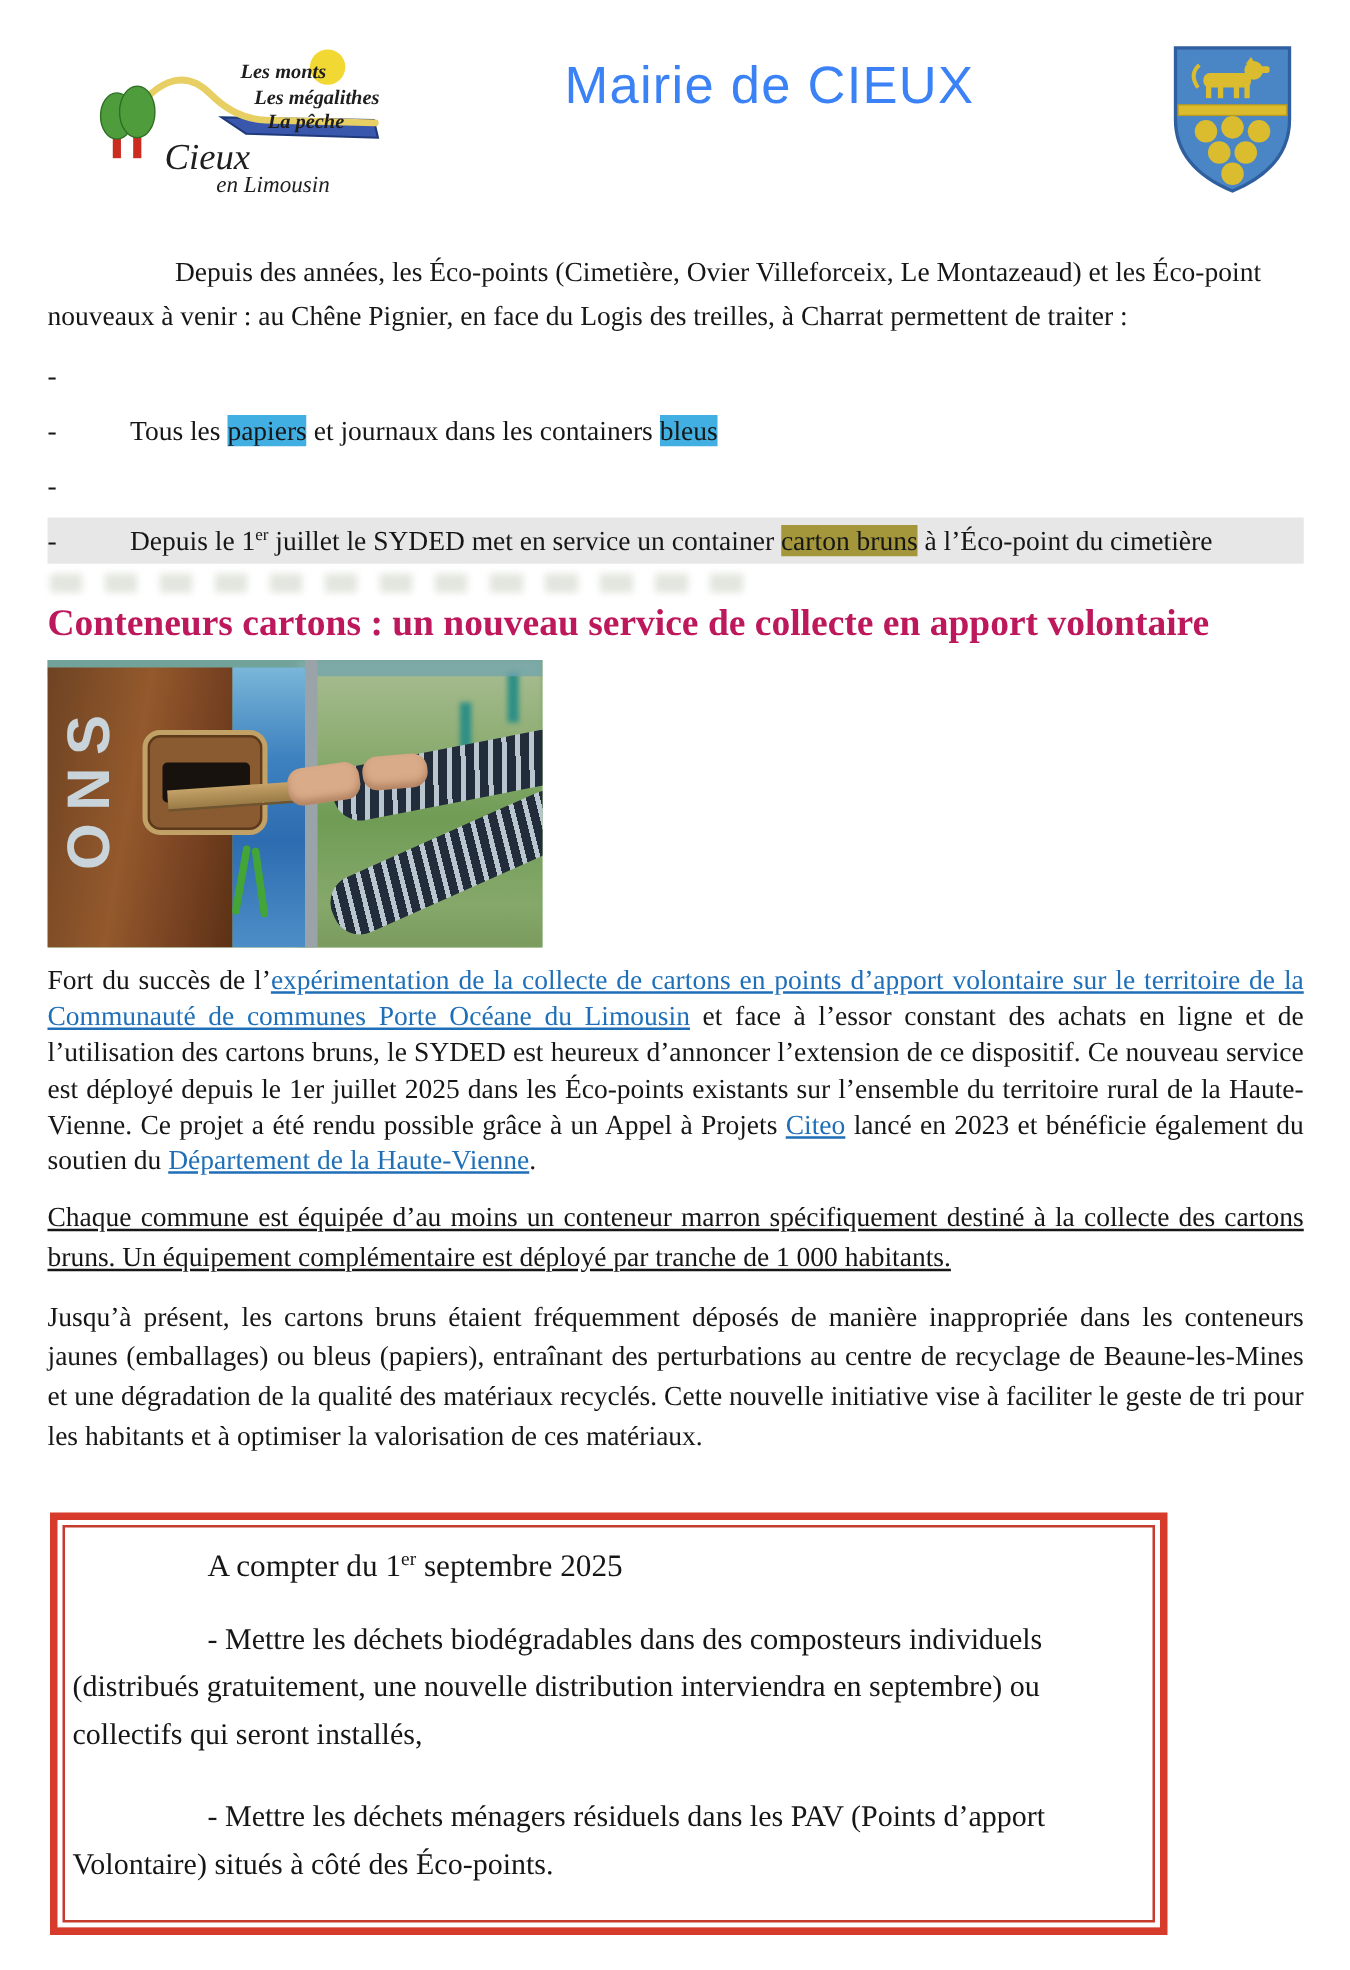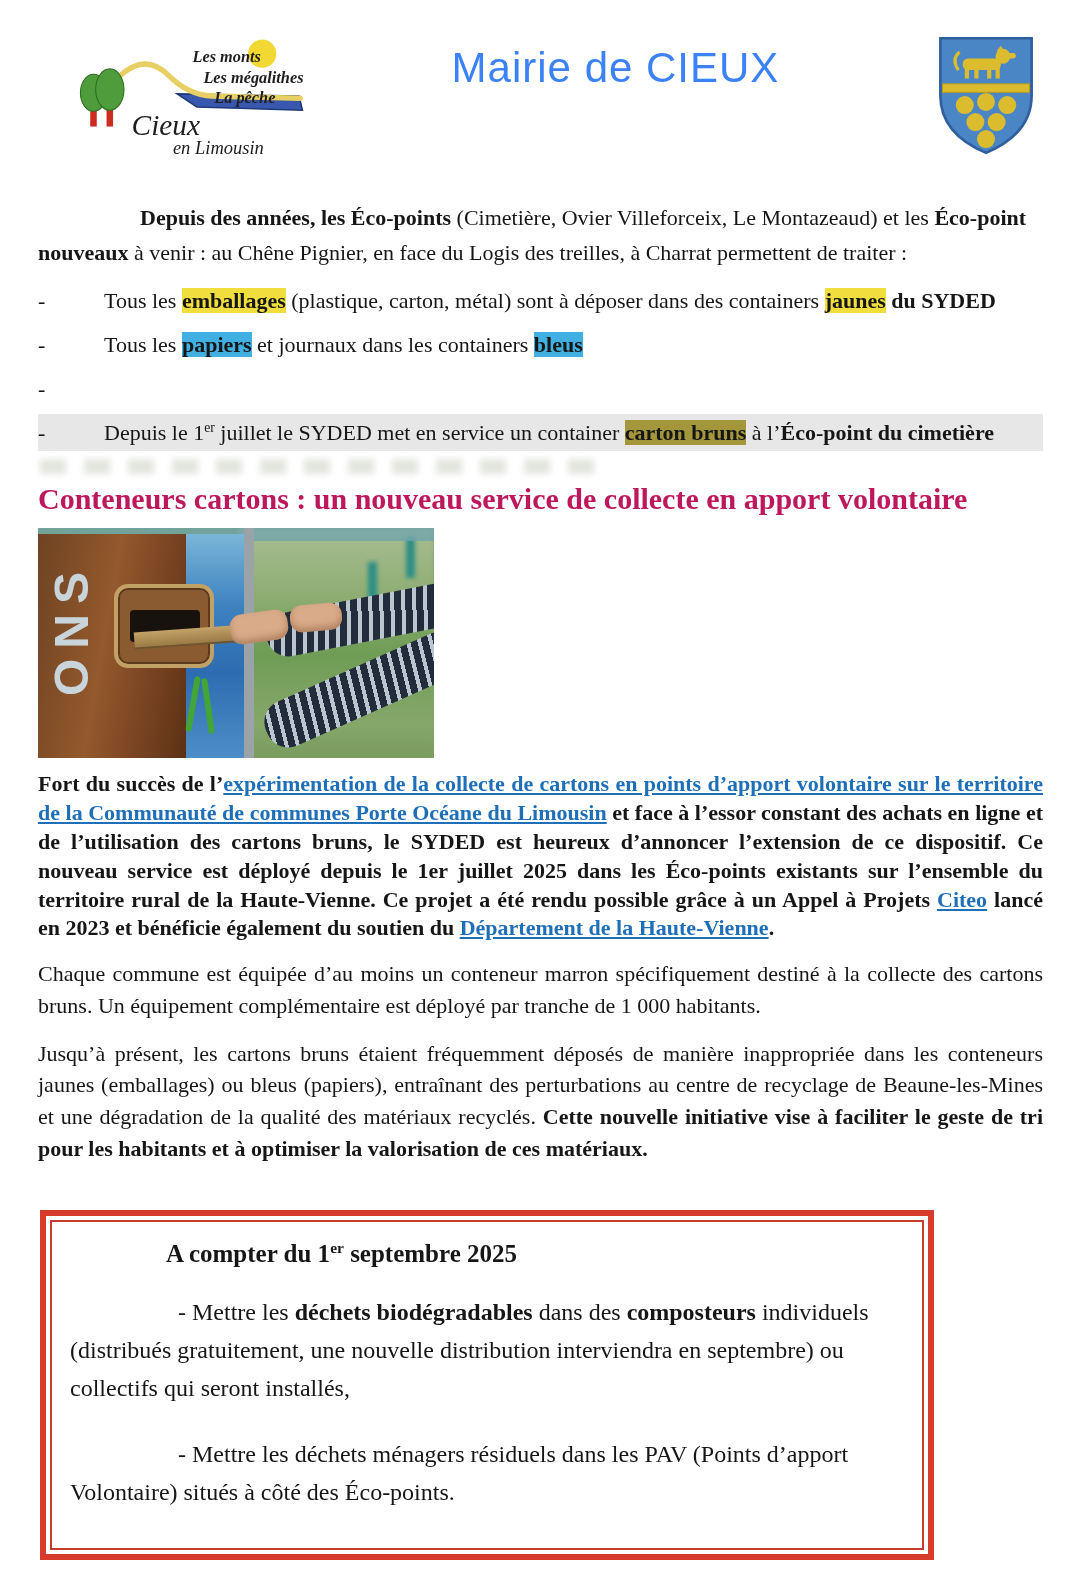--- a/index.html
+++ b/index.html
@@ -24,21 +24,21 @@
   .shield-wrap{width:122px;flex:0 0 122px;display:flex;justify-content:flex-end;}
   .logo-txt{font-style:italic;fill:#1e1e1e;}
 
   
   .intro{margin:40px 0 12px;font-size:22px;line-height:1.6;text-indent:102px;}
   .bullets{margin:0;}
   .bullet{display:flex;margin-bottom:7px;font-size:22px;line-height:1.5;padding:2px 0;}
   .bullet .dash{flex:0 0 66px;}
   .bullet .btxt{flex:1;}
   .bullet.gray{background:var(--row-gray);}
-  .b{font-weight:bold;}
+  .b{font-weight:normal;}
   .hl-yellow{background:var(--hl-yellow);}
   .hl-blue{background:var(--hl-blue);}
   .hl-green{background:var(--hl-green);}
   .hl-olive{background:var(--hl-olive);}
   .lnk{color:var(--link-blue);text-decoration:underline;cursor:pointer;}
   sup{font-size:0.62em;line-height:0;}
 
   .ghost{
     width:560px;height:15px;margin:8px 0 0 2px;border-radius:3px;opacity:.55;
     background:repeating-linear-gradient(90deg,rgba(118,134,96,.38) 0 26px,rgba(118,134,96,0) 26px 44px);
@@ -71,31 +71,31 @@
   .hand1{left:192px;top:84px;width:58px;height:30px;transform:rotate(-8deg);}
   .hand2{left:252px;top:76px;width:52px;height:27px;transform:rotate(-5deg);}
   .arm{position:absolute;background:repeating-linear-gradient(100deg,#232c3a 0 7px,#b9c6cf 7px 11px);border-radius:22px;}
   .arm1{width:210px;height:48px;right:-34px;bottom:44px;transform:rotate(-24deg);}
   .arm2{width:195px;height:44px;right:-26px;bottom:116px;transform:rotate(-11deg);}
   .strap-line{position:absolute;width:6px;height:56px;background:#43a437;border-radius:3px;}
 
   
   .para{font-size:22px;text-align:justify;margin:0;}
   .p1{line-height:1.31;margin-top:10px;}
-  .p2{line-height:1.44;margin-top:15px;}
+  .p2{line-height:1.44;margin-top:15px;text-decoration:underline;}
   .p3{line-height:1.44;margin-top:16px;}
 
   
   .notice{
     margin:46px 0 0 2px;width:894px;border:6px solid var(--box-red);
     box-shadow:inset 0 0 0 4px #ffffff,inset 0 0 0 6px #c43c2d;
     padding:24px 30px 30px 12px;
   }
   .notice-head{font-size:25px;font-weight:bold;margin:0 0 26px;text-indent:108px;}
-  .notice-item{font-size:24px;line-height:1.58;margin:12px;text-indent:108px;}
+  .notice-item{font-size:24px;line-height:1.58;margin:0;text-indent:108px;}
   .notice-item + .notice-item{margin-top:28px;}
 </style>
 </head>
 <body>
 
 <div class="page">
 
   <div class="hdr">
     <div class="logo-wrap">
       <svg width="272" height="122" viewBox="0 0 250 112">
@@ -139,21 +139,20 @@
         </g>
       </svg>
     </div>
   </div>
 
   <p class="intro"><span class="b">Depuis des années, les Éco-points</span><span> (Cimetière, Ovier Villeforceix, Le Montazeaud) et les </span><span class="b">Éco-point nouveaux</span><span> à venir : au Chêne Pignier, en face du Logis des treilles, à Charrat permettent de traiter :</span></p>
 
   <div class="bullets">
     <div class="bullet">
       <span class="dash">-</span>
-      <span class="btxt"><span>Tous les </span><span class="b hl-yellow">emballages</span><span> (plastique, carton, métal) sont à déposer dans des containers </span><span class="b hl-yellow">jaunes</span><span class="b"> du SYDED</span></span>
     </div>
     <div class="bullet">
       <span class="dash">-</span>
       <span class="btxt"><span>Tous les </span><span class="b hl-blue">papiers</span><span> et journaux dans les containers </span><span class="b hl-blue">bleus</span></span>
     </div>
     <div class="bullet">
       <span class="dash">-</span>
     </div>
     <div class="bullet gray">
       <span class="dash">-</span>

